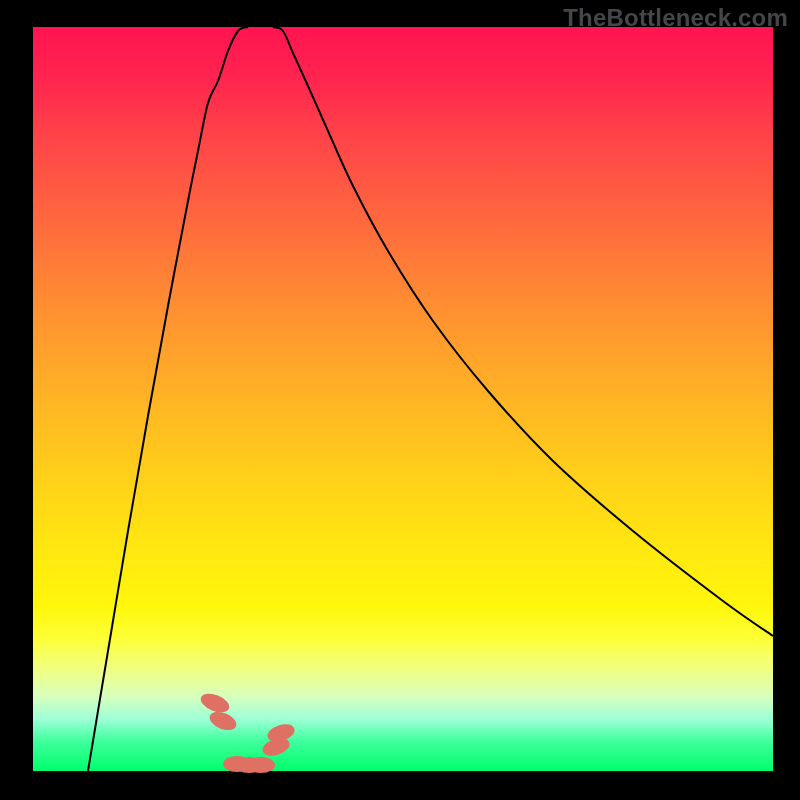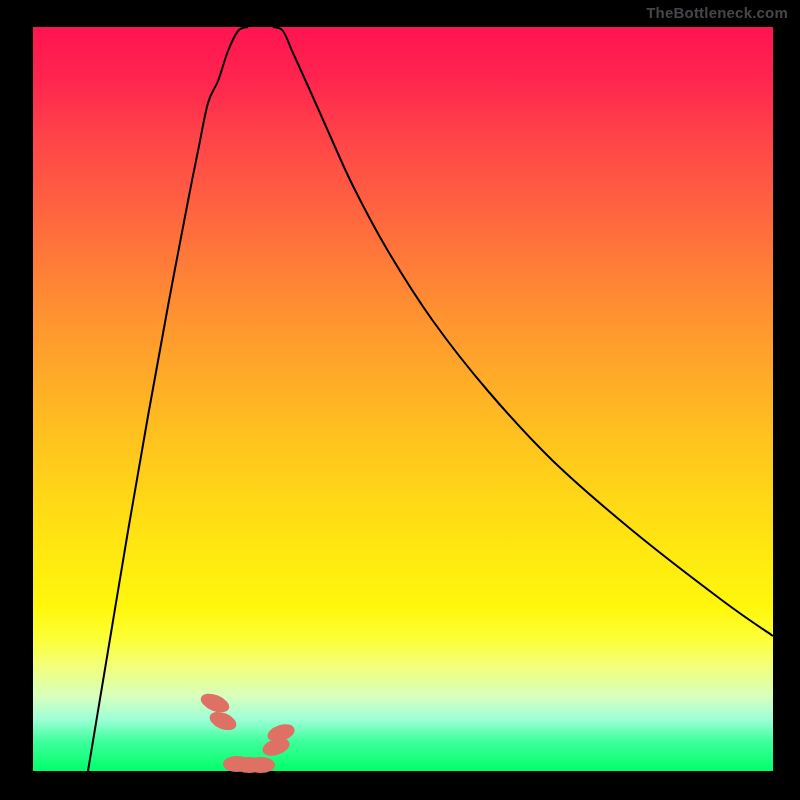--- a/index.html
+++ b/index.html
@@ -40,21 +40,21 @@
       #9effd7 93%,
       #3fff9d 96%,
       #00ff6a 100%
     );
   }
   .watermark {
     position: absolute;
     top: 4px;
     right: 12px;
     font-family: Arial, Helvetica, sans-serif;
-    font-size: 15px;
+    font-size: 24px;
     font-weight: 600;
     color: #45464a;
     letter-spacing: 0.2px;
   }
   svg.curves {
     position: absolute;
     left: 33px;
     top: 27px;
     width: 740px;
     height: 744px;

